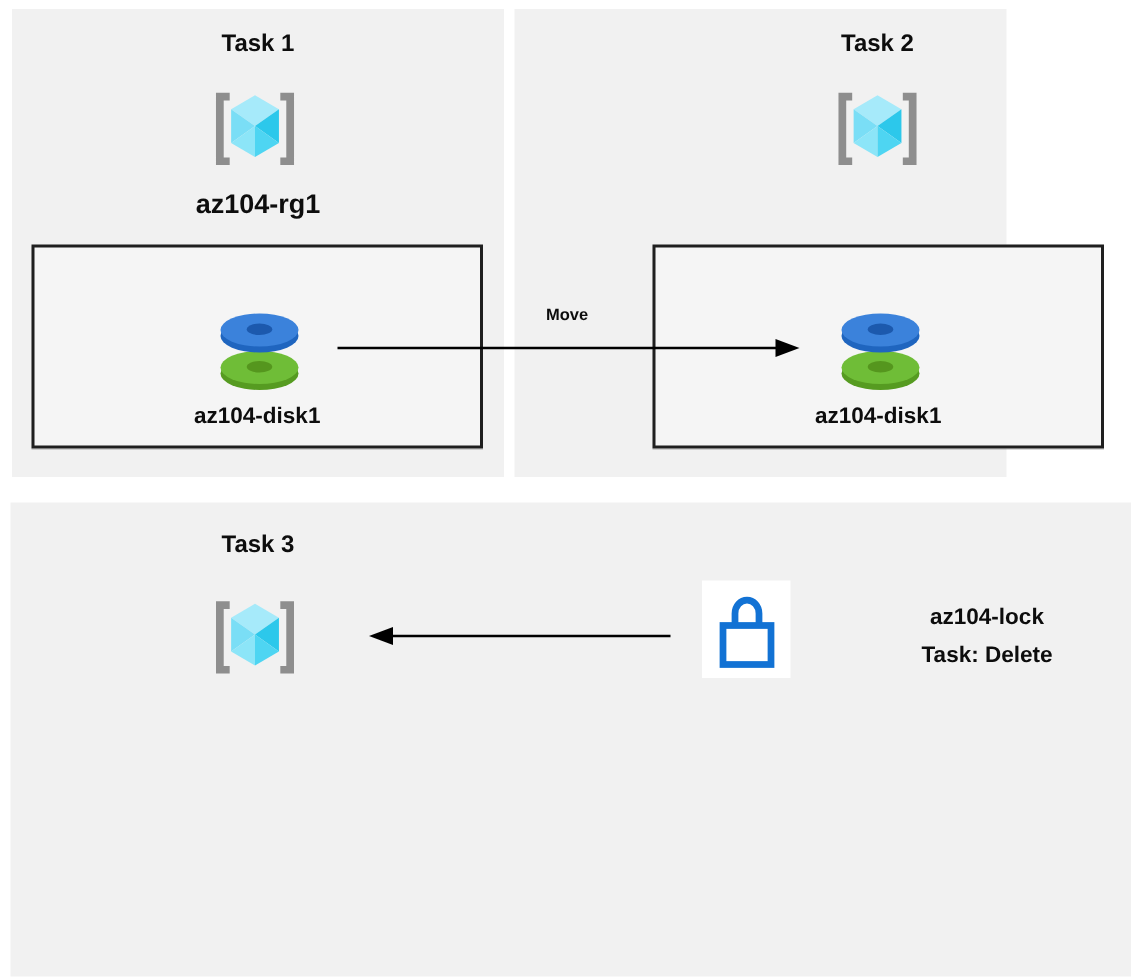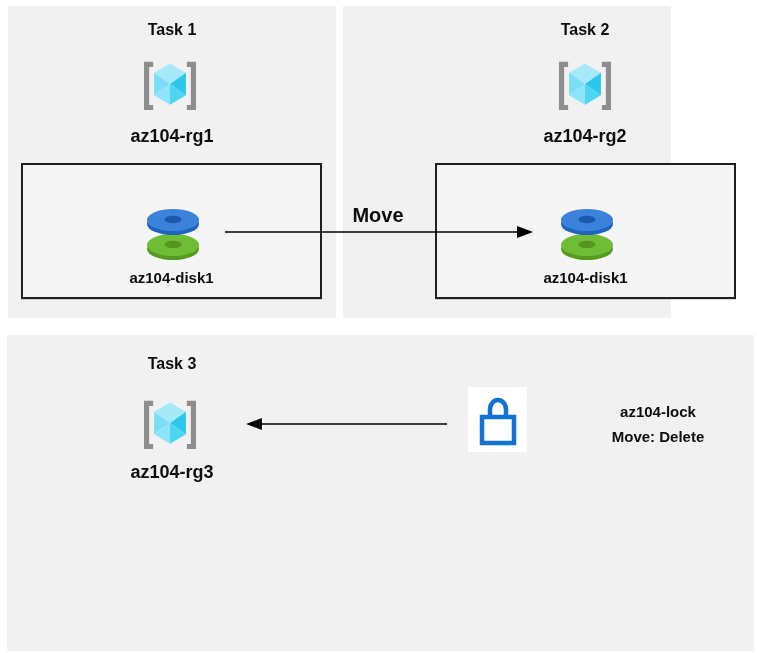--- a/index.html
+++ b/index.html
@@ -54,21 +54,21 @@
   #arrow-overlay {
     position:absolute;
     left:0; top:0; width:757px; height:653px;
     pointer-events:none;
     z-index:5;
   }
   #move-label {
     position:absolute;
     left:346px; top:204px; width:64px;
     text-align:center;
-    font-size:20px;
+    font-size:11px;
     font-weight:700;
     z-index:6;
   }
   #lock-tile {
     position:absolute;
     left:461px; top:52px;
     width:59px; height:65px;
     background:#ffffff;
     display:flex;
     align-items:center;
@@ -144,43 +144,41 @@
     </svg>
     <div class="disk-label">az104-disk1</div>
   </div>
 </div>
 
 <div class="panel" id="panel-task2">
   <div class="task-title">Task 2</div>
   <svg class="rg-icon" viewBox="0 0 64 56">
     <use href="#rg-cube-icon"></use>
   </svg>
-  <div class="rg-label">az104-rg2</div>
   <div class="resource-box">
     <svg class="disk-icon" viewBox="0 0 56 56">
       <use href="#stacked-disks-icon"></use>
     </svg>
     <div class="disk-label">az104-disk1</div>
   </div>
 </div>
 
 <div class="panel" id="panel-task3">
   <div class="task-title">Task 3</div>
   <svg class="rg-icon" viewBox="0 0 64 56">
     <use href="#rg-cube-icon"></use>
   </svg>
-  <div class="rg-label">az104-rg3</div>
 
   <div id="lock-tile">
     <svg width="40" height="52" viewBox="0 0 40 52">
       <path d="M12,25 L12,15 a8,9 0 0 1 16,0 L28,25" fill="none" stroke="#1272d4" stroke-width="4.5"></path>
       <rect x="4" y="23" width="32" height="26" fill="#ffffff" stroke="#1272d4" stroke-width="4.5"></rect>
     </svg>
   </div>
-  <div id="lock-caption"><span>az104-lock</span><br><span>Move: Delete</span></div>
+  <div id="lock-caption"><span>az104-lock</span><br><span>Task: Delete</span></div>
 </div>
 
 <svg id="arrow-overlay">
 
   <g>
     <line x1="225" y1="232" x2="519" y2="232" stroke="#000000" stroke-width="1.7"></line>
     <polygon points="533,232 517,226 517,238" fill="#000000"></polygon>
   </g>
 
   <g>

